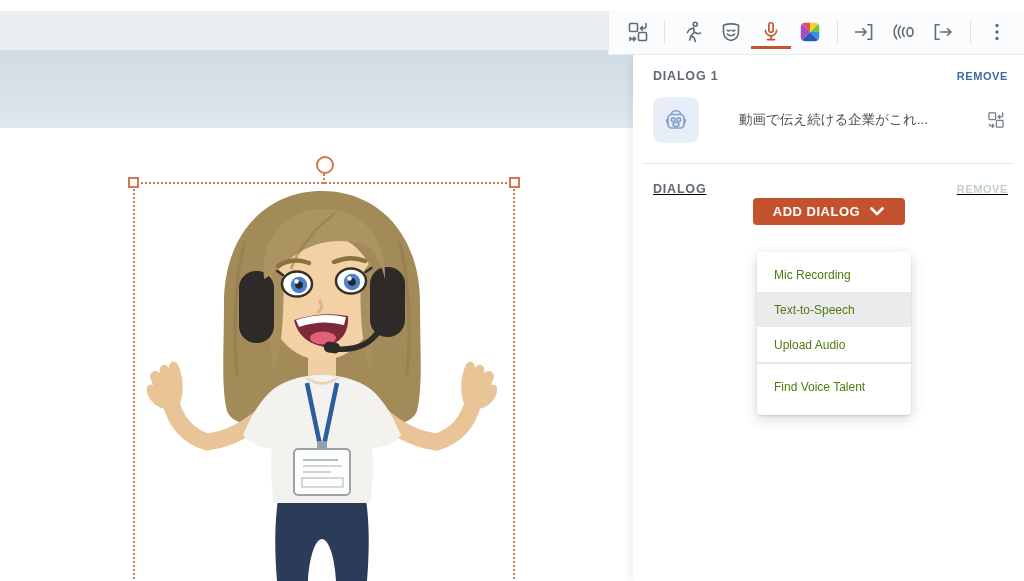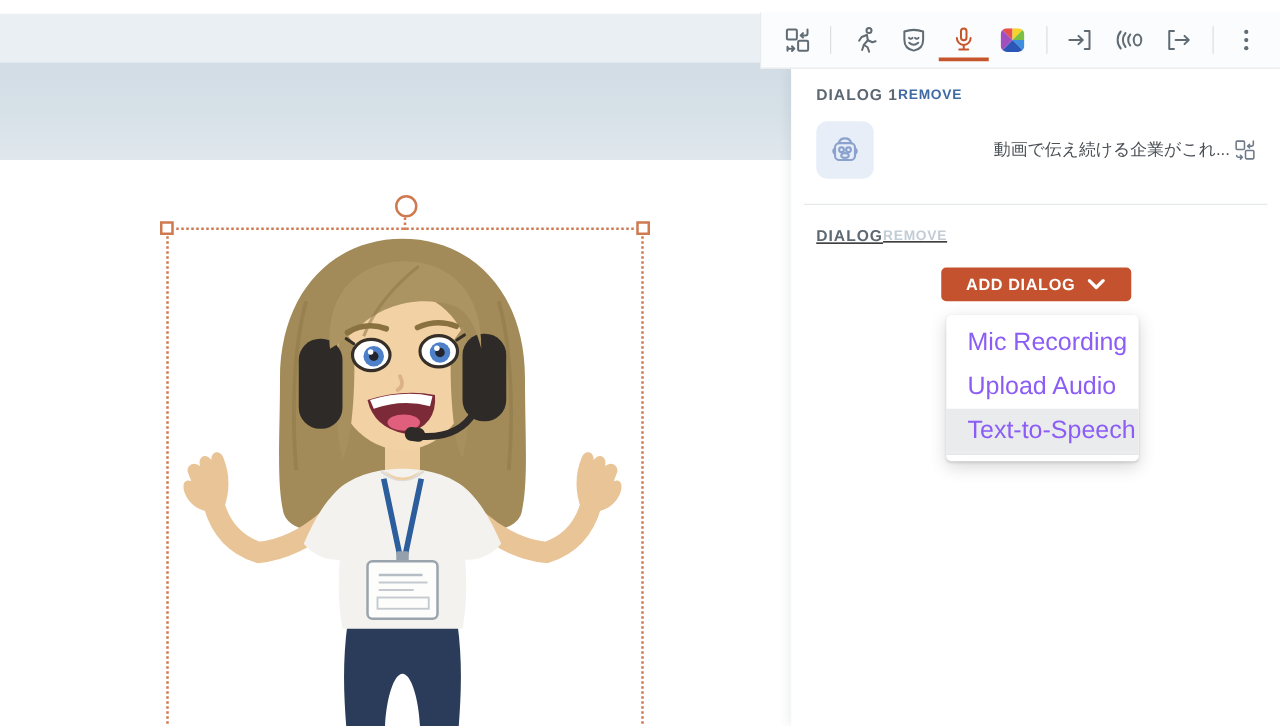--- a/index.html
+++ b/index.html
@@ -39,42 +39,42 @@
   .tool .stroked{stroke:#606b74;fill:none;stroke-width:1.6;stroke-linecap:round;stroke-linejoin:round;}
   .tool.active .stroked{stroke:#c7552c;}
   .tool.active::after{content:"";position:absolute;left:-7px;right:-7px;bottom:-4px;height:3px;
     background:#c7552c;}
   .tsep{width:1px;height:22px;background:#dbdfe2;flex:0 0 auto;}
   .kebab circle{fill:#606b74;}
 
   
   .panel{position:absolute;left:633px;top:55px;width:391px;height:526px;background:#fff;
     box-shadow:-3px 0 8px rgba(40,60,80,.08);z-index:5;box-sizing:border-box;padding-top:12px;}
-  .hdr{display:flex;justify-content:flex-start;align-items:center;padding:0 16px 0 20px;height:18px;}
+  .hdr{display:flex;justify-content:space-between;align-items:center;padding:0 16px 0 20px;height:18px;}
   .sec-title{font-size:12.5px;letter-spacing:.8px;color:#5d6872;font-weight:bold;}
   .remove-btn{font-size:11px;letter-spacing:.6px;color:#3e6ba4;font-weight:bold;cursor:pointer;background:none;border:none;padding:0;font-family:inherit;}
   .remove-btn.disabled{color:#c2cdd5;cursor:default;}
   .dialog-row{display:flex;align-items:center;margin-top:12px;padding:0 16px 0 20px;}
   .robot-tile{width:46px;height:46px;border-radius:9px;background:#e8eef8;
     display:flex;align-items:center;justify-content:center;cursor:pointer;flex:0 0 auto;}
   .robot-tile svg{stroke:#8aa2cd;fill:none;stroke-width:1.7;stroke-linecap:round;stroke-linejoin:round;}
-  .preview{flex:1;margin-left:40px;font-size:13.5px;color:#4a4f55;white-space:nowrap;overflow:hidden;cursor:pointer;text-align:right;}
+  .preview{flex:1;margin-left:40px;font-size:13.5px;color:#4a4f55;white-space:nowrap;overflow:hidden;cursor:pointer;}
   .swap-btn{width:24px;height:24px;display:flex;align-items:center;justify-content:center;cursor:pointer;flex:0 0 auto;}
   .swap-btn svg{stroke:#6e7a87;fill:none;stroke-width:1.5;stroke-linecap:round;stroke-linejoin:round;}
   .pdivider{height:1px;background:#e7eaec;margin:20px 10px 0 10px;}
   .hdr2{margin-top:16px;text-decoration:underline;}
-  .add-btn{margin:16px auto 0 auto;width:152px;height:27px;border:none;border-radius:4px;
+  .add-btn{margin:0 auto 0 auto;width:152px;height:27px;border:none;border-radius:4px;
     background:#c5522e;color:#fff;font-family:inherit;font-size:13px;font-weight:bold;letter-spacing:.5px;
     display:flex;align-items:center;justify-content:center;gap:10px;cursor:pointer;}
   .add-btn svg{display:block;}
 
   
   .menu{position:absolute;left:124px;top:197px;width:154px;background:#fff;border-radius:4px;
     box-shadow:0 1px 2px rgba(0,0,0,.12),0 4px 14px rgba(0,0,0,.16);padding:5px 0;z-index:7;}
-  .mi{height:35px;display:flex;align-items:center;padding-left:17px;font-size:20px;color:#8b5cf6;cursor:pointer;}
+  .mi{height:35px;display:flex;align-items:center;padding-left:17px;font-size:12px;color:#4d7c0f;cursor:pointer;}
   .mi.hl{background:#e9ebed;}
   .mi.single{height:46px;}
   .msep{height:1px;background:#e5e8ea;}
 </style>
 </head>
 <body>
 
 <div class="stage">
   <div class="scene-band-1"></div>
   <div class="scene-band-2"></div>
@@ -301,19 +301,20 @@
 
   <button class="add-btn">
     <span>ADD DIALOG</span>
     <svg width="14" height="9" viewBox="0 0 14 9">
       <path d="M1.5 1.5 L7 7 L12.5 1.5" stroke="#ffffff" stroke-width="2.6" fill="none" stroke-linecap="round" stroke-linejoin="round"></path>
     </svg>
   </button>
 
   <div class="menu">
     <div class="mi">Mic Recording</div>
+    <div class="mi hl">Text-to-Speech</div>
     <div class="mi">Upload Audio</div>
-    <div class="mi hl">Text-to-Speech</div>
     <div class="msep"></div>
     <div class="msep"></div>
+    <div class="mi single">Find Voice Talent</div>
   </div>
 
 </div>
 
 </body></html>

